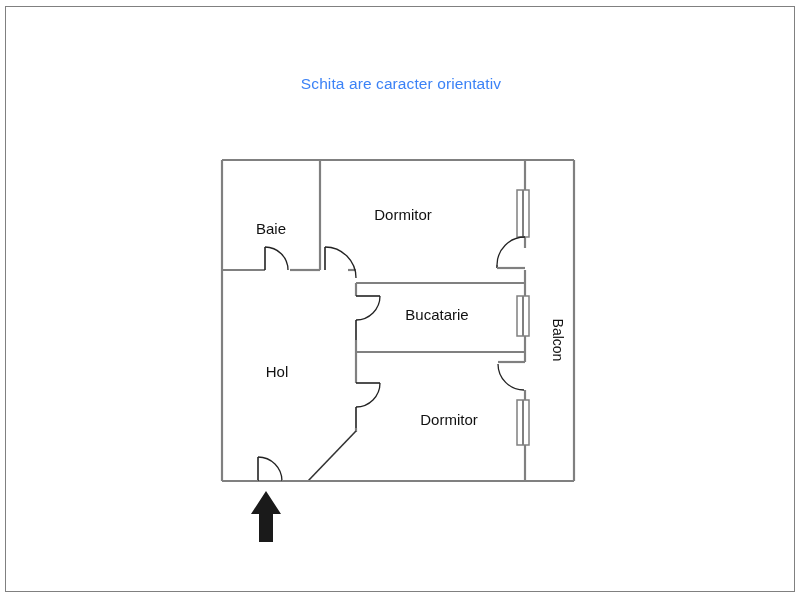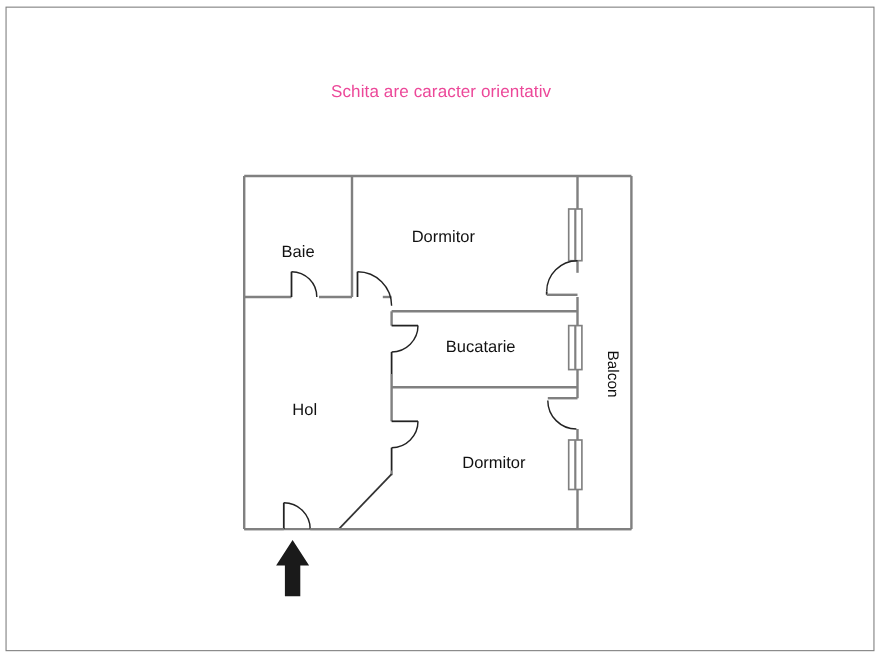--- a/index.html
+++ b/index.html
@@ -26,21 +26,21 @@
     border: 1px solid #808080;
     box-sizing: border-box;
   }
   #plan-title {
     position: absolute;
     left: 0;
     top: 75px;
     width: 802px;
     text-align: center;
     font-size: 15.5px;
-    color: #ec4899;
+    color: #3b82f6;
     letter-spacing: 0.1px;
   }
   #floorplan-svg {
     position: absolute;
     left: 0;
     top: 0;
   }
   .room-label {
     font-family: "Liberation Sans", sans-serif;
     font-size: 15px;

